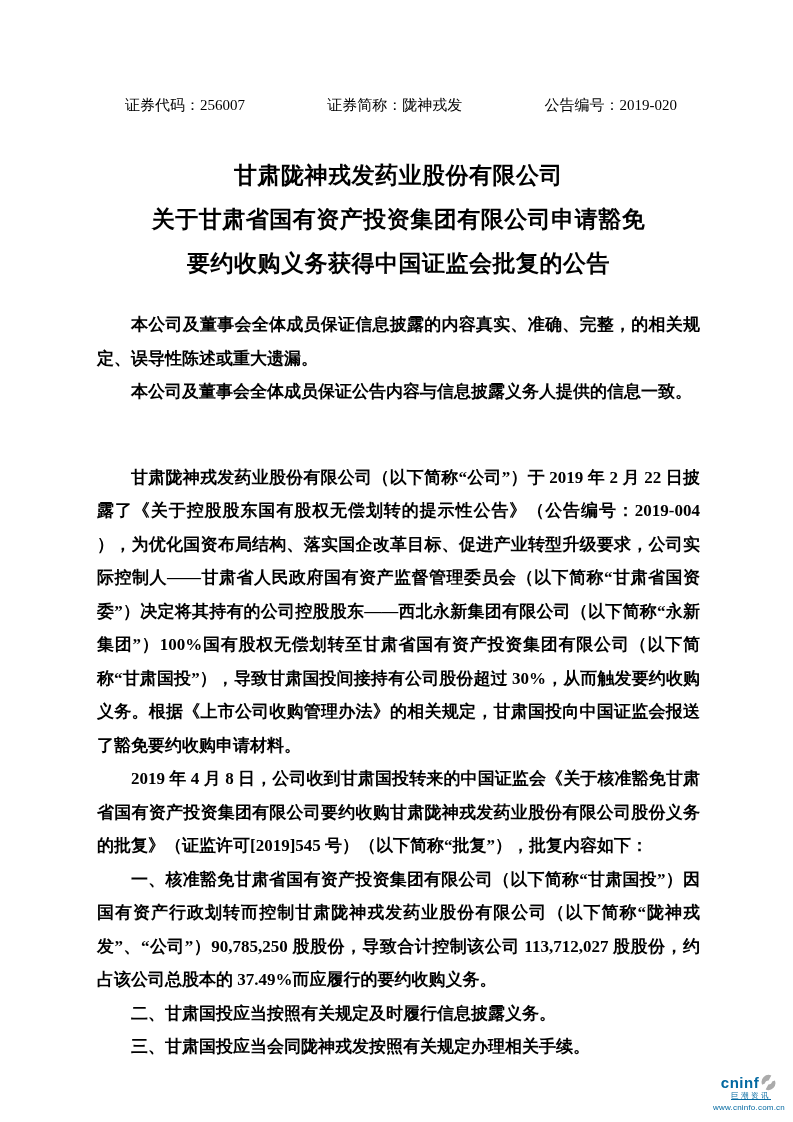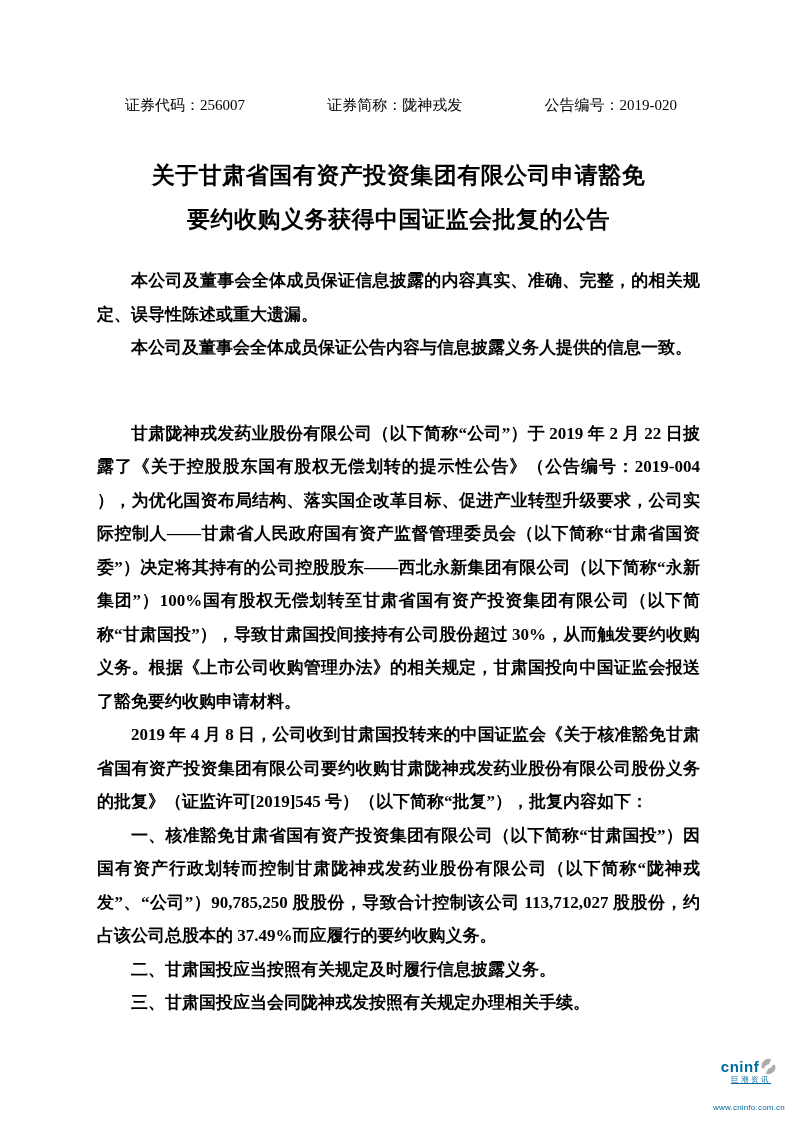--- a/index.html
+++ b/index.html
@@ -88,37 +88,38 @@
   .wm-cn {
     font-size: 7.5px;
     letter-spacing: 2.5px;
     margin-top: 1px;
     margin-left: 4px;
     text-decoration: underline;
   }
   .wm-url {
     font-size: 8px;
     letter-spacing: 0.2px;
-    margin-top: 18px;
+    margin-top: 2px;
     white-space: nowrap;
   }
 </style>
 </head>
 <body>
 
 <div class="page">
   <div class="content">
 
     <div class="header-row">
       <span><span>证券代码：</span><span>256007</span></span>
       <span><span>证券简称：</span><span>陇神戎发</span></span>
       <span><span>公告编号：</span><span>2019-020</span></span>
     </div>
 
     <div class="title-block">
+      <span class="title-line">甘肃陇神戎发药业股份有限公司</span>
       <span class="title-line">关于甘肃省国有资产投资集团有限公司申请豁免</span>
       <span class="title-line">要约收购义务获得中国证监会批复的公告</span>
     </div>
 
     <div class="declaration-block">
       <p>本公司及董事会全体成员保证信息披露的内容真实、准确、完整，的相关规定、误导性陈述或重大遗漏。</p>
       <p>本公司及董事会全体成员保证公告内容与信息披露义务人提供的信息一致。</p>
     </div>
 
     <div class="body-block">

